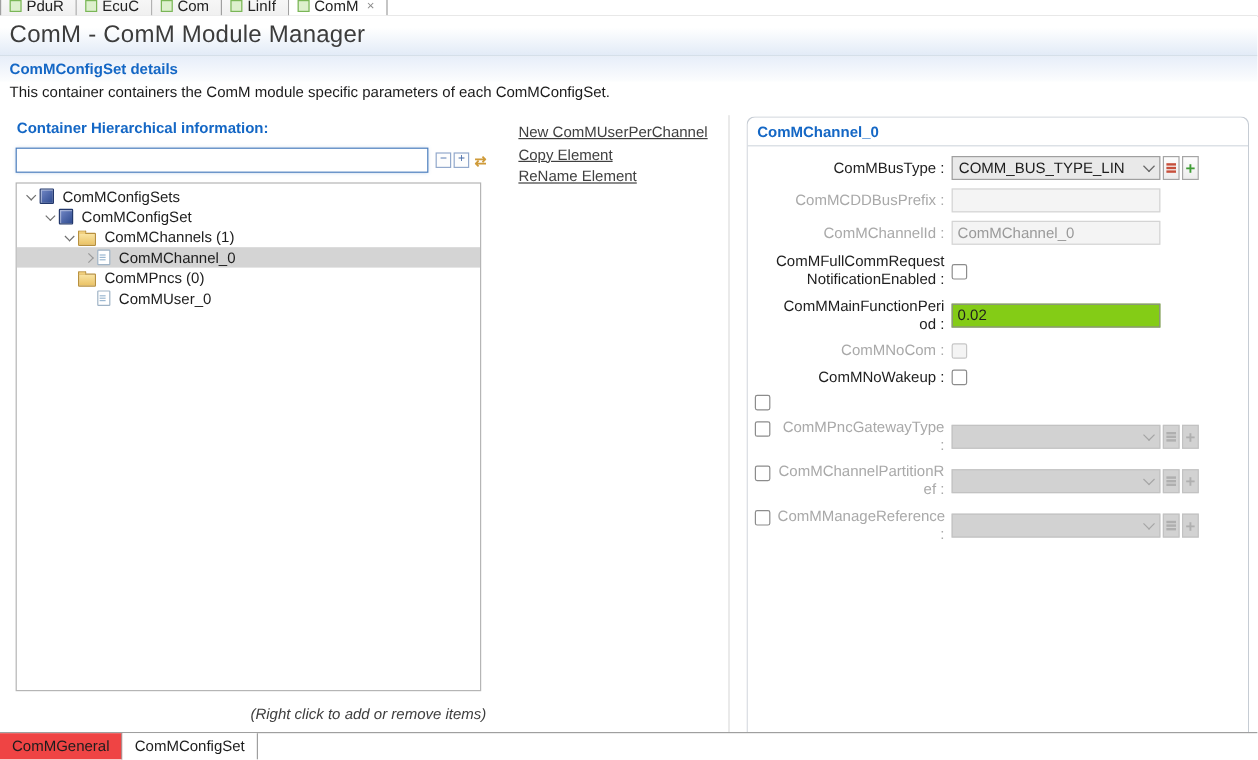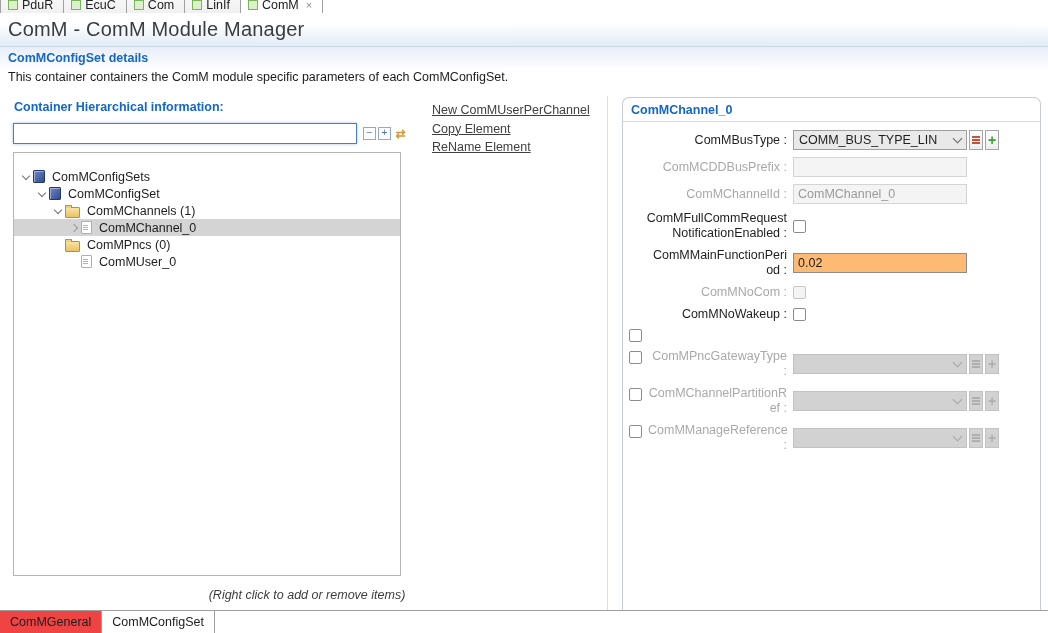--- a/index.html
+++ b/index.html
@@ -89,21 +89,21 @@
          transform:rotate(45deg);margin-top:-3px;flex:0 0 auto}
   .select.dis .dchev{border-color:#a5a5a5}
   .mini{width:14px;height:20px;border:1px solid #a5a5a5;background:linear-gradient(#fefefe,#ededed);
         margin-left:2px;display:flex;align-items:center;justify-content:center;box-sizing:border-box;cursor:pointer}
   .mini.dis{background:#d2d2d2;border-color:#c2c2c2;cursor:default}
   .glyph-list{width:8px;height:2px;background:#c7503c;box-shadow:0 3px 0 #c7503c,0 6px 0 #c7503c;margin-top:-6px}
   .mini.dis .glyph-list{background:#afafaf;box-shadow:0 3px 0 #afafaf,0 6px 0 #afafaf}
   .glyph-plus{color:#3f9c35;font-size:14px;font-weight:bold;line-height:14px}
   .mini.dis .glyph-plus{color:#afafaf}
   .tinput{width:174px;height:20px;border:1px solid #8c8c8c;font:12.5px "Liberation Sans",sans-serif;
-          padding:0 4px;box-sizing:border-box;background:#fdba74;color:#1d1d1d}
+          padding:0 4px;box-sizing:border-box;background:#84cc16;color:#1d1d1d}
   .tinput.dis{background:#f4f4f4;border-color:#d4d4d4;color:#9a9a9a}
 
   
   .bottom-bar{position:absolute;left:0;top:610px;width:100%;height:22px;border-top:1px solid #9f9f9f;
               background:#fff;display:flex}
   .btab{padding:0 10px;display:flex;align-items:center;font-size:12.5px;border-right:1px solid #9f9f9f;
         background:#ef4444;cursor:pointer}
   .btab.active{background:#fff}
 </style>
 </head>
@@ -144,21 +144,21 @@
 
 <div class="left-col">
   <div class="tree-header">Container Hierarchical information:</div>
   <div class="filter-row">
     <input class="filter-input" type="text" value="" style="">
     <span class="fi">−</span>
     <span class="fi">+</span>
     <span class="fi gold">⇄</span>
   </div>
   <div class="tree-box" id="tree">
-      <div class="trow" style="padding-left: 4px; margin-top: 13px;">
+      <div class="trow" style="padding-left: 4px;">
         <span class="chev expanded"></span>
         <span class="ticon i-module"></span>
         <span class="tlabel">ComMConfigSets</span>
       </div>
       <div class="trow" style="padding-left: 20px;">
         <span class="chev expanded"></span>
         <span class="ticon i-module"></span>
         <span class="tlabel">ComMConfigSet</span>
       </div>
       <div class="trow" style="padding-left: 36px;">

